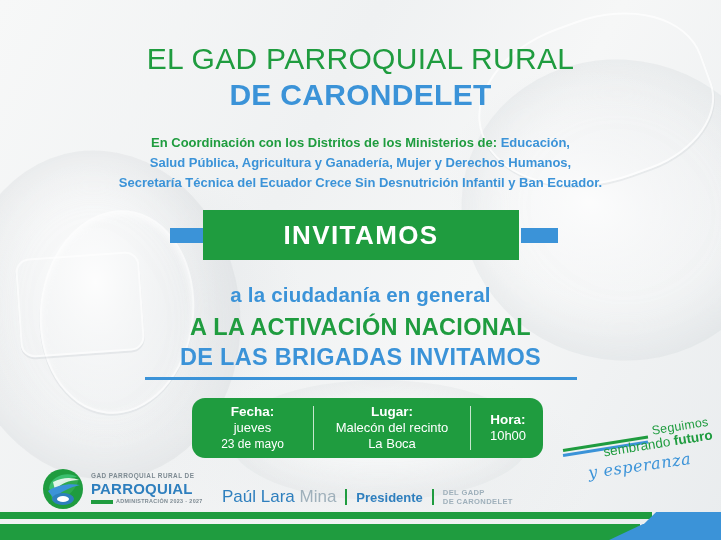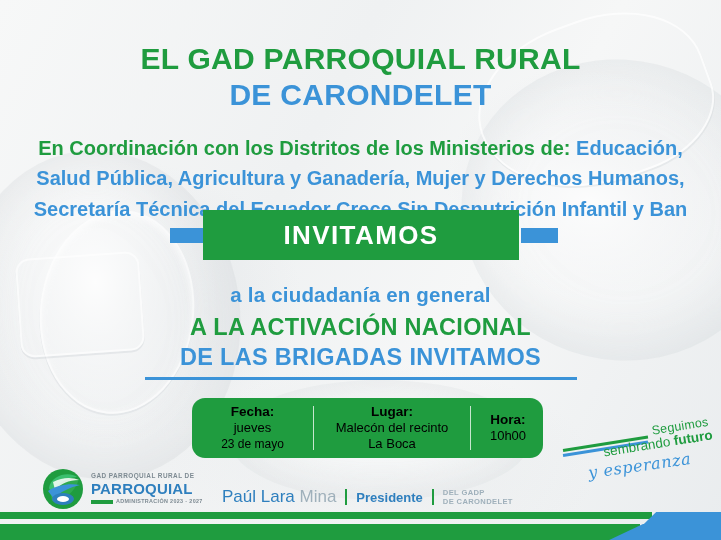--- a/index.html
+++ b/index.html
@@ -34,47 +34,47 @@
     box-shadow:inset 0 0 55px rgba(206,211,215,.5);transform:rotate(14deg);}
   .tex.r2{right:10px;top:20px;width:230px;height:160px;border-radius:50% 50% 40% 60%;
     border:2px solid rgba(255,255,255,.7);
     box-shadow:0 2px 0 rgba(207,212,216,.35);transform:rotate(-20deg);}
   .tex.c1{left:230px;top:380px;width:300px;height:120px;border-radius:50%;
     background:radial-gradient(ellipse at 50% 50%,rgba(255,255,255,.7) 0%,rgba(255,255,255,0) 70%);
     box-shadow:inset 0 0 40px rgba(209,214,218,.4);}
 
   
   .headline{position:absolute;left:0;right:0;top:42px;text-align:center;}
-  .hl1{font-size:30px;font-weight:700;letter-spacing:.3px;color:#1f9c3f;line-height:1.12;}
+  .hl1{font-size:30px;font-weight:400;letter-spacing:.3px;color:#1f9c3f;line-height:1.12;}
   .hl2{font-size:30px;font-weight:700;letter-spacing:.3px;color:#3b93d8;line-height:1.12;margin-top:2px;}
 
   
   .coord{position:absolute;left:0;right:0;top:133px;text-align:center;
-    font-size:20px;font-weight:700;line-height:1.52;color:#3b93d8;padding:0 24px;}
+    font-size:13px;font-weight:700;line-height:1.52;color:#3b93d8;padding:0 24px;}
   .coord .g{color:#1f9c3f;}
 
   
   .bandwrap{position:absolute;left:0;right:0;top:210px;height:50px;}
   .tab{position:absolute;top:18px;height:15px;background:#3b93d8;}
   .tab.left{left:170px;width:40px;}
   .tab.right{left:521px;width:37px;}
   .band{position:absolute;left:203px;width:316px;top:0;height:50px;background:#1f9c3f;
     display:flex;align-items:center;justify-content:center;}
   .band span{color:#ffffff;font-size:26px;font-weight:700;letter-spacing:1.4px;}
 
   
   .msg{position:absolute;left:0;right:0;top:283px;text-align:center;}
   .m1{font-size:20.5px;font-weight:700;color:#3b93d8;letter-spacing:.2px;}
   .m2{font-size:23.5px;font-weight:700;color:#1f9c3f;letter-spacing:.3px;margin-top:7px;}
   .m3{font-size:23.5px;font-weight:700;color:#3b93d8;letter-spacing:.3px;margin-top:3px;}
   .m3under{width:432px;height:3px;background:#3b93d8;margin:6px auto 0;}
 
   
   .details{position:absolute;left:192px;top:398px;width:351px;height:60px;
-    background:#1f9c3f;border-radius:13px;display:flex;align-items:stretch;color:#000000;}
+    background:#1f9c3f;border-radius:13px;display:flex;align-items:stretch;color:#ffffff;}
   .dcol{flex:0 0 auto;display:flex;flex-direction:column;align-items:center;justify-content:center;
     padding:5px 0 6px;text-align:center;line-height:1.26;}
   .dcol.fecha{width:121px;}
   .dcol.lugar{width:156px;}
   .dcol.hora{width:74px;}
   .dh{font-size:13.5px;font-weight:700;}
   .dv{font-size:13px;font-weight:400;}
   .dv.small{font-size:12px;}
   .vdiv{width:1px;background:rgba(255,255,255,.75);margin:8px 0;flex:0 0 1px;}
 

